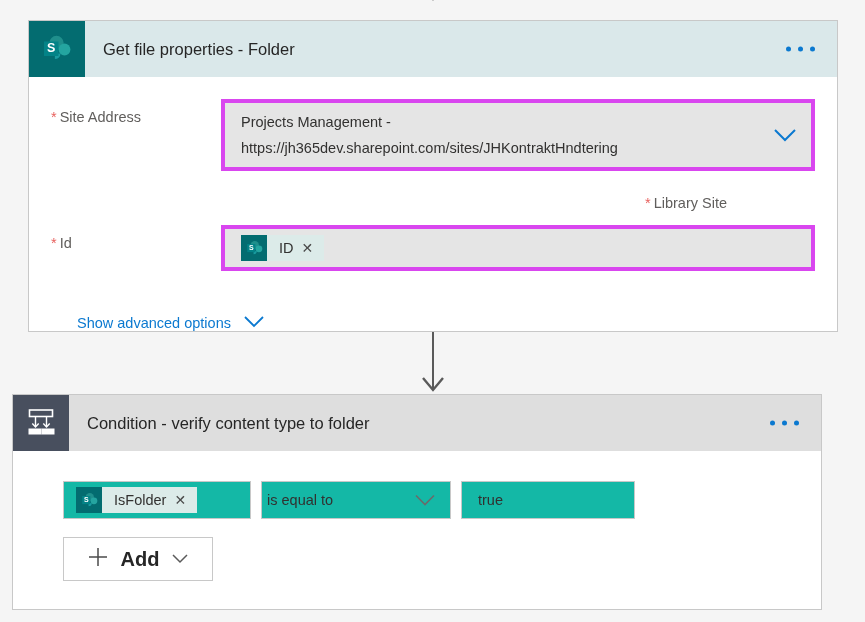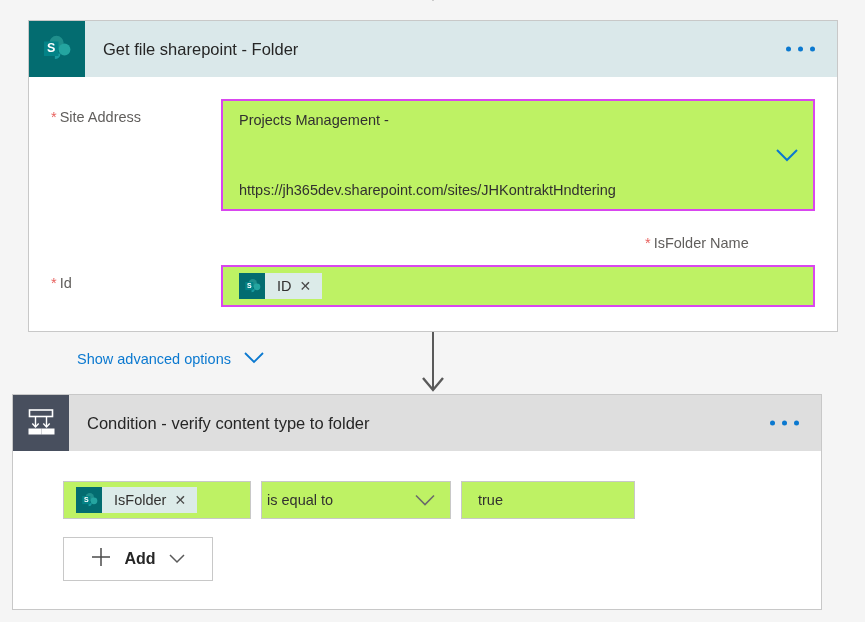--- a/index.html
+++ b/index.html
@@ -112,29 +112,28 @@
     padding-top: 10px;
     white-space: nowrap;
   }
   .req-star {
     color: #e8605d;
     margin-right: 3px;
   }
   .field-control {
     position: relative;
     flex: 1 1 auto;
-    border: 2px solid #d946ef;
-    background: #bef264;
+    border: 4px solid #d946ef;
+    background: #e5e5e5;
     box-sizing: border-box;
     min-height: 36px;
     display: flex;
     flex-direction: column;
     justify-content: center;
     padding: 6px 44px 6px 16px;
-    gap: 44px;
   }
   .field-control.tall { min-height: 62px; }
   .field-value {
     font-size: 14.5px;
     color: #323130;
     line-height: 26px;
     white-space: nowrap;
     overflow: hidden;
   }
   .chevron-blue {
@@ -189,21 +188,21 @@
 
   
   .condition-body { padding: 30px 0 0 50px; }
   .condition-row {
     display: flex;
     align-items: stretch;
     gap: 10px;
   }
   .cond-box {
     border: 1px solid #c8c8c8;
-    background: #bef264;
+    background: #14b8a6;
     box-sizing: border-box;
     height: 38px;
     display: flex;
     align-items: center;
     position: relative;
   }
   .cond-operand { width: 188px; padding-left: 12px; }
   .cond-operator { width: 190px; padding-left: 5px; }
   .cond-value { width: 174px; padding-left: 16px; }
   .cond-text {
@@ -226,21 +225,21 @@
     border: 1px solid #c8c8c8;
     background: #ffffff;
     box-sizing: border-box;
     display: flex;
     align-items: center;
     justify-content: center;
     gap: 12px;
     cursor: pointer;
   }
   .add-label {
-    font-size: 16px;
+    font-size: 20px;
     color: #262626;
     font-weight: bold;
   }
 </style>
 </head>
 <body>
 
 <div class="connector connector-top">
   <svg width="30" height="24" viewBox="0 0 30 24">
     <line x1="15" y1="-16" x2="15" y2="19" stroke="#5a5a5a" stroke-width="2"></line>
@@ -253,21 +252,21 @@
   <div class="card-header header-action">
     <div class="header-icon icon-sharepoint">
       <svg width="34" height="34" viewBox="0 0 34 34">
         <circle cx="16.5" cy="11" r="7.2" fill="#1f8f8c"></circle>
         <circle cx="24.5" cy="17.5" r="5.9" fill="#24a5a0"></circle>
         <path d="M20.5 21.5a5.6 5.6 0 0 1-5.6 5.6v-5.6z" fill="#1a9ba0"></path>
         <rect x="4" y="9.5" width="14.5" height="14.5" fill="#038387"></rect>
         <text x="11.2" y="20.2" font-family="'Liberation Sans', sans-serif" font-size="12.5" font-weight="bold" fill="#ffffff" text-anchor="middle">S</text>
       </svg>
     </div>
-    <div class="header-title">Get file sharepoint - Folder</div>
+    <div class="header-title">Get file properties - Folder</div>
     <div class="ellipsis-menu">
       <i></i>
       <i></i>
       <i></i>
     </div>
   </div>
 
   <div class="form-body">
 
     
@@ -282,21 +281,21 @@
           <svg width="24" height="14" viewBox="0 0 24 14">
             <polyline points="2,2 12,12 22,2" fill="none" stroke="#0b79d0" stroke-width="2"></polyline>
           </svg>
         </span>
       </div>
     </div>
 
     
     <div class="form-row">
       <div class="field-label">
-        <span class="req-star">*</span><span>IsFolder Name</span>
+        <span class="req-star">*</span><span>Library Site</span>
       </div>
     </div>
 
     
     <div class="form-row">
       <div class="field-label">
         <span class="req-star">*</span><span>Id</span>
       </div>
       <div class="field-control token-host">
         <span class="token">

